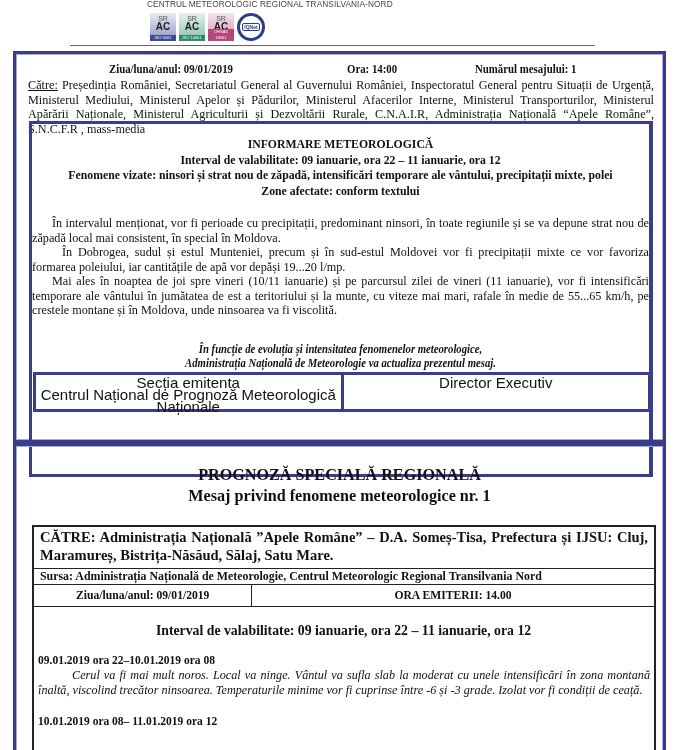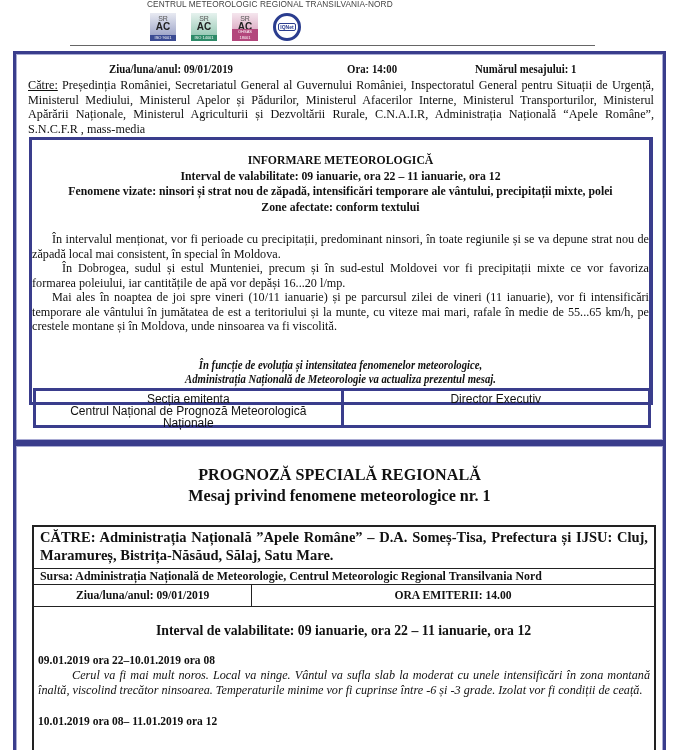--- a/index.html
+++ b/index.html
@@ -1,20 +1,20 @@
 <!DOCTYPE html>
 <html><head>
 <meta charset="utf-8">
 <style>
   * { box-sizing: border-box; margin: 0; padding: 0; }
   html, body { width: 678px; height: 750px; overflow: hidden; background: #fff; }
   body { position: relative; font-family: "Liberation Serif", serif; color: #111; }
 
   .hdr-title { position: absolute; left: 147px; top: 0px; font-family: "Liberation Sans", sans-serif; font-size: 9px; color: #444; letter-spacing: 0.1px; transform: scaleX(0.92); transform-origin: left top; line-height: 9px; }
-  .logos { position: absolute; left: 150px; top: 13px; display: flex; gap: 15px; align-items: center; }
+  .logos { position: absolute; left: 150px; top: 13px; display: flex; gap: 3px; align-items: center; }
   .cert { width: 26px; height: 28px; position: relative; font-family: "Liberation Sans", sans-serif; text-align: center; }
   .cert .sr { font-size: 7px; line-height: 7px; color: #555; padding-top: 2px; }
   .cert .ac { font-size: 10px; font-weight: bold; line-height: 10px; color: #222; }
   .cert .iso { position: absolute; bottom: 0; left: 0; right: 0; font-size: 4px; color: #fff; line-height: 6px; }
   .cert.c1 { background: linear-gradient(#e8eaf2, #8e96c0); }
   .cert.c1 .iso { background: #3b4b93; }
   .cert.c2 { background: linear-gradient(#e6f2ee, #86c0a9); }
   .cert.c2 .iso { background: #2e8a68; }
   .cert.c3 { background: linear-gradient(#f5e6ee, #d08eae); }
   .cert.c3 .iso { background: #b3477c; }
@@ -23,29 +23,29 @@
 
   .hr-top { position: absolute; left: 70px; top: 45px; width: 525px; height: 1px; background: #666; }
 
   
   .frame1 { position: absolute; left: 13px; top: 51px; width: 653px; height: 392px; border: 3px solid #3a3d8c; box-shadow: 0 0 0 1px #a9abd3 inset; }
   .meta-row { position: absolute; top: 8px; left: 0; width: 100%; font-weight: bold; font-size: 12px; font-family: "Liberation Serif", serif; }
   .meta-row span { position: absolute; white-space: nowrap; transform: scaleX(0.9); transform-origin: left; }
   .catre { position: absolute; left: 12px; top: 24px; width: 626px; font-size: 12.2px; line-height: 14.5px; text-align: justify; }
   .catre u { text-decoration: underline; }
 
-  .info-box { position: absolute; left: 13px; top: 83px; width: 624px; height: 268px; border: 3px solid #3a3d8c; border-right-width: 4px; }
+  .info-box { position: absolute; left: 13px; top: 67px; width: 624px; height: 356px; border: 3px solid #3a3d8c; border-right-width: 4px; }
   .info-head { text-align: center; font-weight: bold; font-size: 12.5px; line-height: 15.5px; margin-top: 13px; }
   .info-head div { transform: scaleX(0.94); }
   .info-body { padding: 17px 0 0 0; font-size: 12.2px; line-height: 14.5px; text-align: justify; }
   .info-body p { text-indent: 20px; }
   .info-body p.p2 { text-indent: 30px; }
   .info-foot { position: absolute; top: 219px; width: 100%; text-align: center; font-weight: bold; font-style: italic; font-size: 11.5px; line-height: 13.5px; }
   .info-foot div { transform: scaleX(0.93); }
-  .sig-table { position: absolute; left: 1px; top: 248px; width: 618px; height: 40px; border: 3px solid #3a3d8c; display: flex; font-family: "Liberation Sans", sans-serif; font-size: 12px; line-height: 12px; text-align: center; }
+  .sig-table { position: absolute; left: 1px; top: 248px; width: 618px; height: 40px; border: 3px solid #3a3d8c; display: flex; font-family: "Liberation Sans", sans-serif; font-size: 15px; line-height: 12px; text-align: center; }
   .sig-cell { flex: 1; padding-top: 2px; border-right: 3px solid #3a3d8c; }
   .sig-cell:last-child { border-right: none; }
 
   
   .frame2 { position: absolute; left: 13px; top: 443px; width: 653px; height: 320px; border: 3px solid #3a3d8c; border-bottom: none; box-shadow: 0 0 0 1px #a9abd3 inset; }
   .psr-title { position: absolute; top: 18px; width: 100%; text-align: center; font-weight: bold; font-size: 17px; line-height: 21px; }
   .psr-title div { transform: scaleX(0.95); }
   .doc-table { position: absolute; left: 16px; top: 79px; width: 624px; border: 2px solid #222; border-bottom: none; height: 240px; }
   .dt-row { border-bottom: 1.5px solid #222; }
   .dt-sursa { font-weight: bold; font-size: 12.5px; line-height: 15px; padding: 0 6px; height: 16px; white-space: nowrap; }
@@ -102,21 +102,21 @@
 
   <div class="info-box">
     <div class="info-head">
       <div>INFORMARE METEOROLOGICĂ</div>
       <div>Interval de valabilitate: 09 ianuarie, ora  22 – 11 ianuarie, ora 12</div>
       <div>Fenomene vizate: ninsori și strat nou de zăpadă, intensificări temporare ale vântului, precipitații mixte, polei</div>
       <div>Zone afectate: conform textului</div>
     </div>
     <div class="info-body">
       <p>În intervalul menționat, vor fi perioade cu precipitații, predominant ninsori, în toate regiunile și se va depune strat nou de zăpadă local mai consistent, în special în Moldova.</p>
-      <p class="p2">În Dobrogea, sudul și estul Munteniei, precum și în sud-estul Moldovei vor fi precipitații mixte ce vor favoriza formarea poleiului, iar cantitățile de apă vor depăși 16...20 l/mp.</p>
+      <p class="p2">În Dobrogea, sudul și estul Munteniei, precum și în sud-estul Moldovei vor fi precipitații mixte ce vor favoriza formarea poleiului, iar cantitățile de apă vor depăși 19...20 l/mp.</p>
       <p>Mai ales în noaptea de joi spre vineri (10/11 ianuarie) și pe parcursul zilei de vineri (11 ianuarie), vor fi intensificări temporare ale vântului în jumătatea de est a teritoriului și la munte, cu viteze mai mari, rafale în medie de 55...65 km/h, pe crestele montane și în Moldova, unde ninsoarea va fi viscolită.</p>
     </div>
     <div class="info-foot">
       <div>În funcție de evoluția și intensitatea fenomenelor meteorologice,</div>
       <div>Administrația Națională de Meteorologie va actualiza prezentul mesaj.</div>
     </div>
     <div class="sig-table">
       <div class="sig-cell">
         <div>Secția emitenta</div>
         <div>Centrul Național de Prognoză Meteorologică</div>

